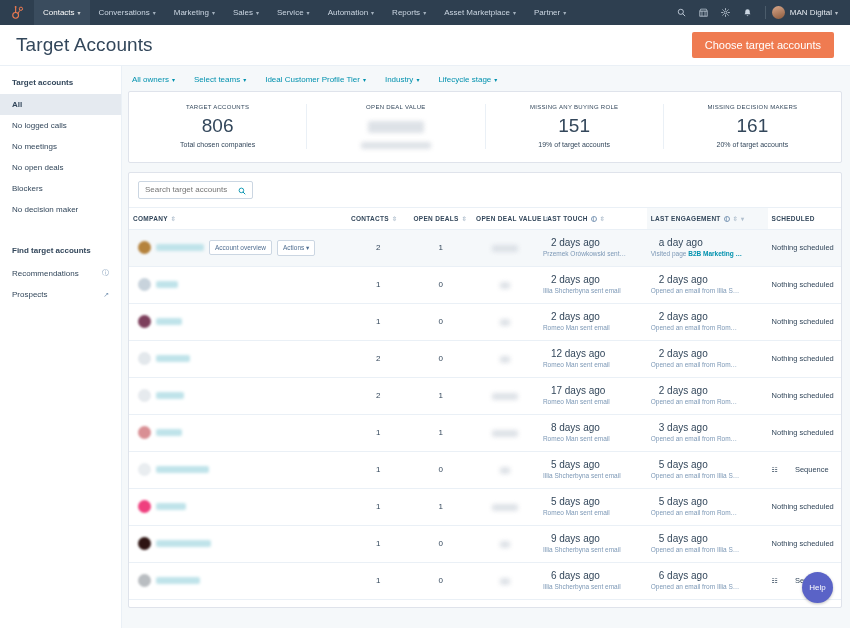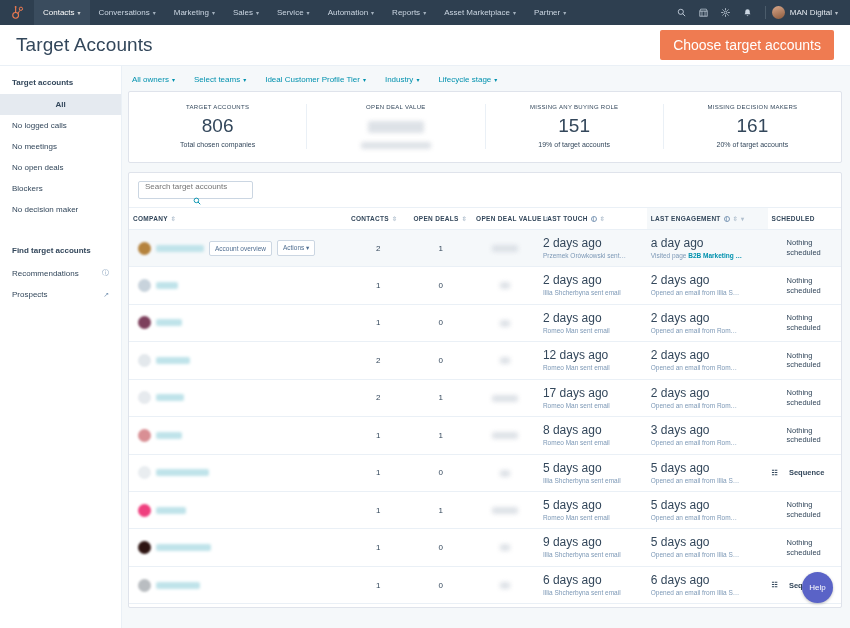--- a/index.html
+++ b/index.html
@@ -88,21 +88,21 @@
   .page-title {
     font-size: 19px;
     font-weight: 400;
     color: #33475b;
     letter-spacing: .1px;
   }
   .btn-primary {
     margin-left: auto;
     background: #ef7b51;
     color: #fff;
-    font-size: 14px;
+    font-size: 11px;
     border: none;
     border-radius: 2px;
     padding: 7px 13px;
     cursor: pointer;
     white-space: nowrap;
   }
 
   
   .body {
     display: flex;
@@ -125,21 +125,21 @@
     padding: 4px 12px 7px 12px;
   }
   .side-item {
     padding: 6px 12px;
     font-size: 8px;
     color: #33475b;
     cursor: pointer;
     display: flex;
     align-items: center;
   }
-  .side-item.active { background: #e5eaf0; font-weight: bold; justify-content: center; }
+  .side-item.active { background: #e5eaf0; font-weight: bold; }
   .side-item .sido { margin-left: auto; color: #7c98b6; font-size: 7px; }
   .side-gap { height: 22px; }
 
   
   .main {
     flex: 1;
     background: #f5f8fa;
     padding: 5px 8px 0 6px;
     overflow: hidden;
   }
@@ -215,21 +215,20 @@
   .searchrow { padding: 8px 9px 8px 9px; }
   .searchbox {
     width: 115px;
     height: 18px;
     border: 1px solid #cbd6e2;
     border-radius: 2px;
     display: flex;
     align-items: center;
     padding: 0 6px;
     background: #fff;
-    flex-direction: column;
   }
   .searchbox input {
     border: none;
     outline: none;
     font-size: 8px;
     color: #7c98b6;
     width: 100%;
     background: transparent;
     font-family: "Liberation Sans", sans-serif;
   }
@@ -294,25 +293,25 @@
     border-radius: 2px;
     background: #fff;
     color: #506e91;
     padding: 3px 5px;
     white-space: nowrap;
     cursor: pointer;
     font-family: "Liberation Sans", sans-serif;
   }
   td.deal .redacted { height: 7px; }
 
-  .two-line .l1 { font-size: 12px; color: #33475b; line-height: 1.25; }
+  .two-line .l1 { font-size: 10px; color: #33475b; line-height: 1.25; margin-left: 8px; }
   .two-line .l2 { font-size: 6.5px; color: #7c98b6; line-height: 1.3; margin-top: 1px; }
   .l2 .lnk { color: #0091ae; font-weight: bold; }
-  .sched { font-size: 7.5px; color: #33475b; line-height: 1.3; margin-left: 15px; }
-  .seq { display: flex; align-items: center; gap: 11px; font-size: 7.5px; color: #33475b; font-weight: bold; }
+  .sched { font-size: 7.5px; color: #33475b; line-height: 1.3; }
+  .seq { display: flex; align-items: center; gap: 17px; font-size: 7.5px; color: #33475b; }
   .seq-ico { font-size: 7px; color: #33475b; }
 
   
   .help {
     position: absolute;
     right: 8px;
     bottom: 4px;
     width: 31px; height: 31px;
     border-radius: 50%;
     background: #5a63c7;

